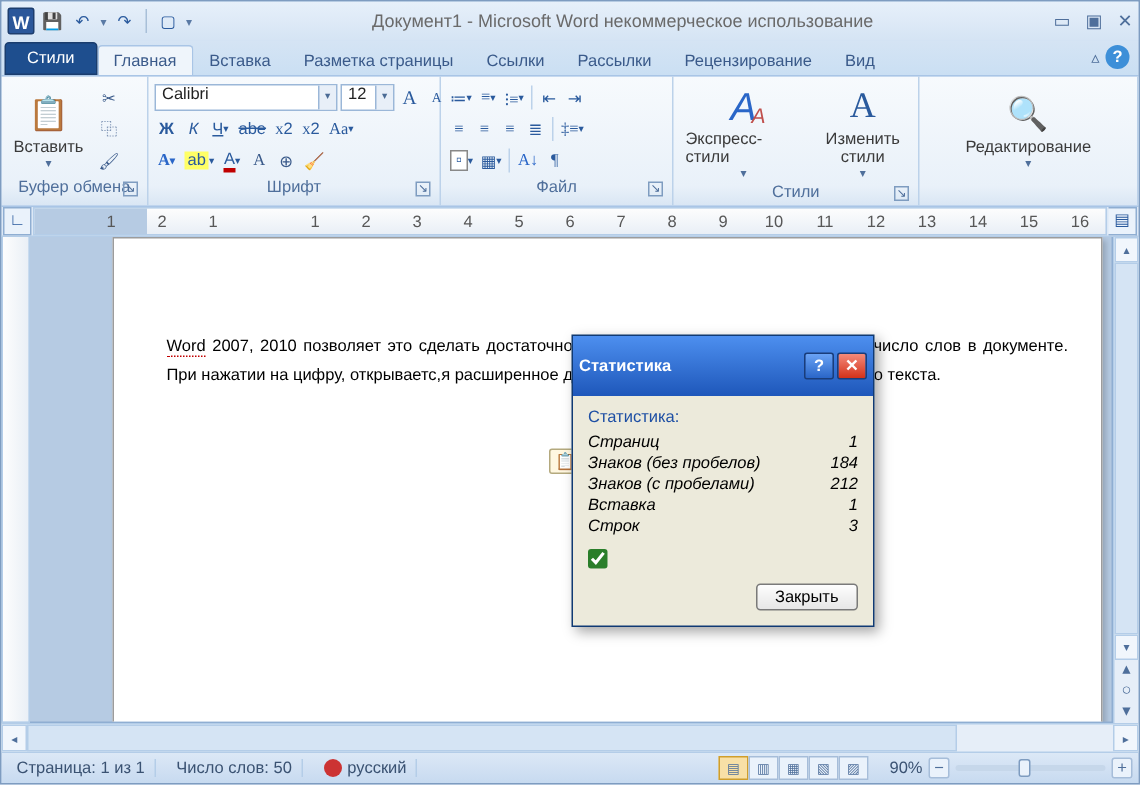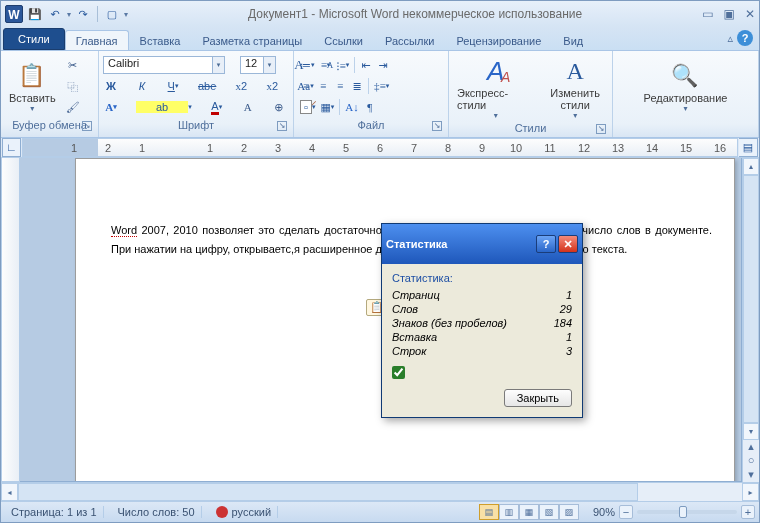--- a/index.html
+++ b/index.html
@@ -24,21 +24,21 @@
   
   .ribbon{height:88px;background:linear-gradient(#f7fafd,#e9f1f9 85%,#d9e6f4);border-top:1px solid #a9c5e6;border-bottom:1px solid #a9c5e6;display:flex;}
   .rgroup{border-right:1px solid #bcd2ea;display:flex;flex-direction:column;padding:2px 4px;}
   .rgbody{flex:1;display:flex;align-items:center;gap:2px;}
   .rglabel{text-align:center;color:#4f6f9b;font-size:11px;height:16px;position:relative;}
   .rglabel .dla{position:absolute;right:2px;top:2px;width:10px;height:10px;border:1px solid #7e9cc0;font-size:8px;line-height:8px;color:#4f6f9b;cursor:pointer;}
   .bigbtn{display:flex;flex-direction:column;align-items:center;padding:2px 4px;cursor:pointer;color:#3b3b3b;}
   .bigbtn .ico{font-size:22px;height:32px;display:flex;align-items:center;}
   .smbtn{width:18px;height:18px;display:flex;align-items:center;justify-content:center;cursor:pointer;color:#3a5a8a;}
   .fontcol{display:flex;flex-direction:column;gap:3px;}
-  .fontrow{display:flex;gap:15px;align-items:center;}
+  .fontrow{display:flex;gap:2px;align-items:center;}
   .combo{border:1px solid #9bb7d8;background:#fff;height:18px;padding:0 14px 0 4px;position:relative;color:#222;}
   .combo .dd{position:absolute;right:0;top:0;width:12px;height:100%;border-left:1px solid #9bb7d8;background:#e8eff8;text-align:center;font-size:7px;line-height:16px;color:#4b6b95;}
   .fbtn{min-width:16px;height:18px;padding:0 2px;display:flex;align-items:center;justify-content:center;cursor:pointer;font-family:"Times New Roman",serif;color:#2a5a9d;}
   .paracol{display:flex;flex-direction:column;gap:3px;}
   .pararow{display:flex;gap:1px;align-items:center;}
   .vline{width:1px;height:16px;background:#bcd2ea;margin:0 2px;}
   
   .rulerstrip{height:20px;background:#dce8f6;border-bottom:1px solid #b4cde8;display:flex;}
   .rulerbox{width:19px;height:19px;border:1px solid #8faed2;margin:0 1px;background:#eaf2fb;color:#2a5a9d;text-align:center;line-height:17px;cursor:pointer;}
   .hruler{flex:1;background:linear-gradient(#fdfdfd,#e9eff6);border:1px solid #b4cde8;position:relative;font-size:9px;color:#575757;}
@@ -169,21 +169,21 @@
           <span class="fbtn">
               <s>abe</s>
             </span>
           <span class="fbtn">x<sub>2</sub></span>
           <span class="fbtn">x<sup>2</sup></span>
           <span class="fbtn">Aa<span style="font-size:7px">▾</span></span>
         </div>
         <div class="fontrow">
           <span class="fbtn" style="color:#2a66c8;font-weight:bold">A<span style="font-size:7px">▾</span></span>
           <span class="fbtn">
-              <span style="background:#ffff66;padding:0 20px">ab</span>
+              <span style="background:#ffff66;padding:0 2px">ab</span>
               <span style="font-size:7px">▾</span>
             </span>
           <span class="fbtn">
               <span style="border-bottom:3px solid #c00000">A</span>
               <span style="font-size:7px">▾</span>
             </span>
           <span class="fbtn" style="color:#3a5a8a">A</span>
           <span class="fbtn" style="color:#3a5a8a">⊕</span>
           <span class="fbtn" style="color:#b94a2c">🧹</span>
         </div>
@@ -350,26 +350,26 @@
   </div>
   <div class="dbody">
     <div class="dhdr">Статистика:</div>
     <table>
         <tbody id="statrows">
           <tr>
             <td>Страниц</td>
             <td class="val">1</td>
           </tr>
           <tr>
-            <td>Слов</td>
-            <td class="val">29</td>
-          </tr>
-          <tr>
             <td>Знаков (без пробелов)</td>
             <td class="val">184</td>
+          </tr>
+          <tr>
+            <td>Знаков (с пробелами)</td>
+            <td class="val">212</td>
           </tr>
           <tr>
             <td>Вставка</td>
             <td class="val">1</td>
           </tr>
           <tr>
             <td>Строк</td>
             <td class="val">3</td>
           </tr>
         </tbody>

